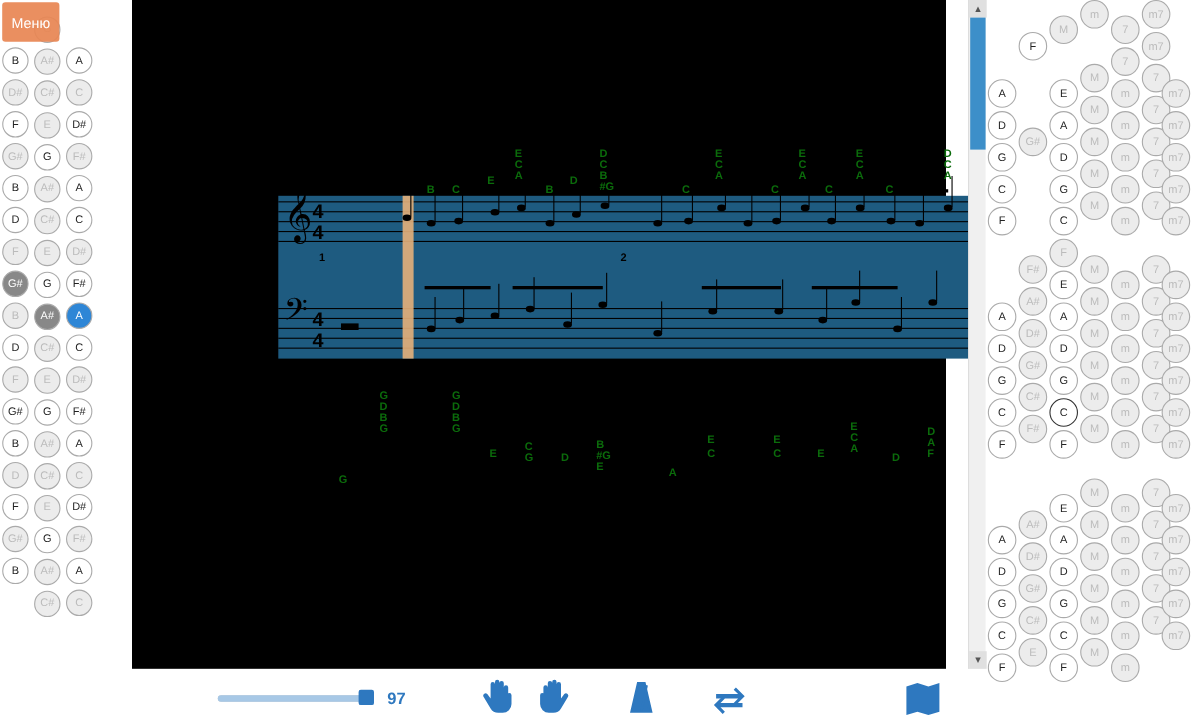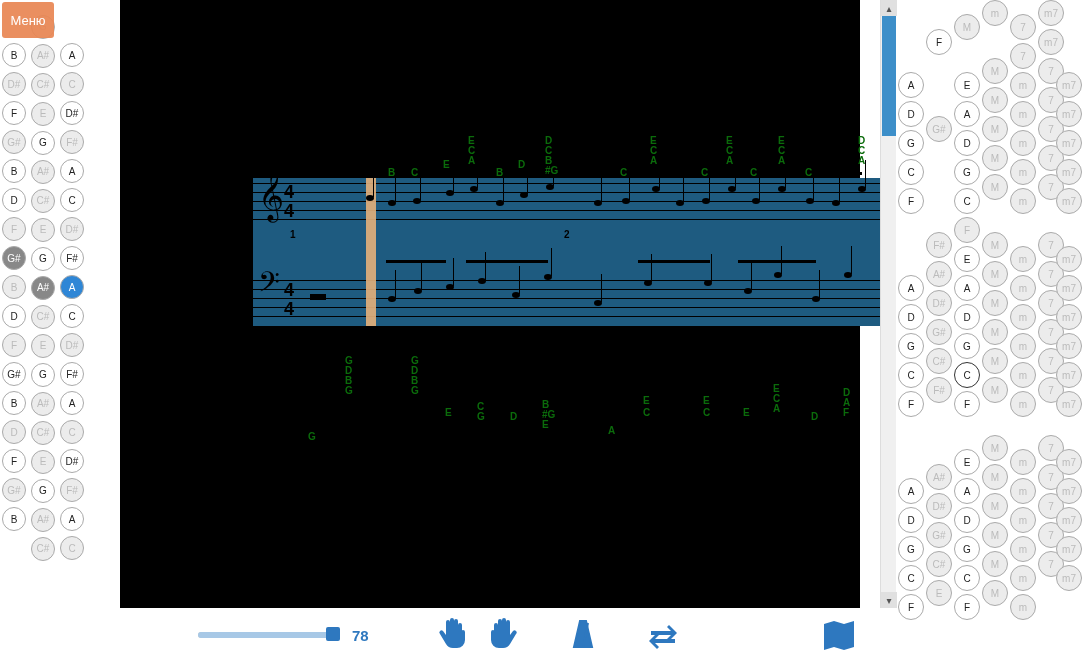--- a/index.html
+++ b/index.html
@@ -402,21 +402,21 @@
       <div class="circ gry" style="left: 160px; top: 507px;">m7</div>
       <div class="circ gry" style="left: 160px; top: 536px;">m7</div>
       <div class="circ gry" style="left: 160px; top: 565px;">m7</div>
     </div>
 
 <div class="toolbar">
   <div class="zoom-track">
     <div class="zoom-fill"></div>
     <div class="zoom-thumb"></div>
   </div>
-  <div class="zoom-val">78</div>
+  <div class="zoom-val">97</div>
   <div class="tool-icon" style="margin-left:66px;">
     <svg width="30" height="36" viewBox="0 0 30 36">
           <path d="M6 18 v-10 a2 2 0 0 1 4 0 v8 M10 16 v-12 a2 2 0 0 1 4 0 v12 M14 16 v-13 a2 2 0 0 1 4 0 v13 M18 16 v-11 a2 2 0 0 1 4 0 v13 l3 -4 a2 2 0 0 1 3 3 l-6 10 a8 8 0 0 1 -7 4 h-4 a8 8 0 0 1 -8 -8 v-8 a2 2 0 0 1 4 0" transform="scale(-1,1) translate(-30,0)"></path>
         </svg>
   </div>
   <div class="tool-icon" style="margin-left:14px;">
     <svg width="30" height="36" viewBox="0 0 30 36">
           <path d="M6 18 v-10 a2 2 0 0 1 4 0 v8 M10 16 v-12 a2 2 0 0 1 4 0 v12 M14 16 v-13 a2 2 0 0 1 4 0 v13 M18 16 v-11 a2 2 0 0 1 4 0 v13 l3 -4 a2 2 0 0 1 3 3 l-6 10 a8 8 0 0 1 -7 4 h-4 a8 8 0 0 1 -8 -8 v-8 a2 2 0 0 1 4 0"></path>
         </svg>
   </div>

